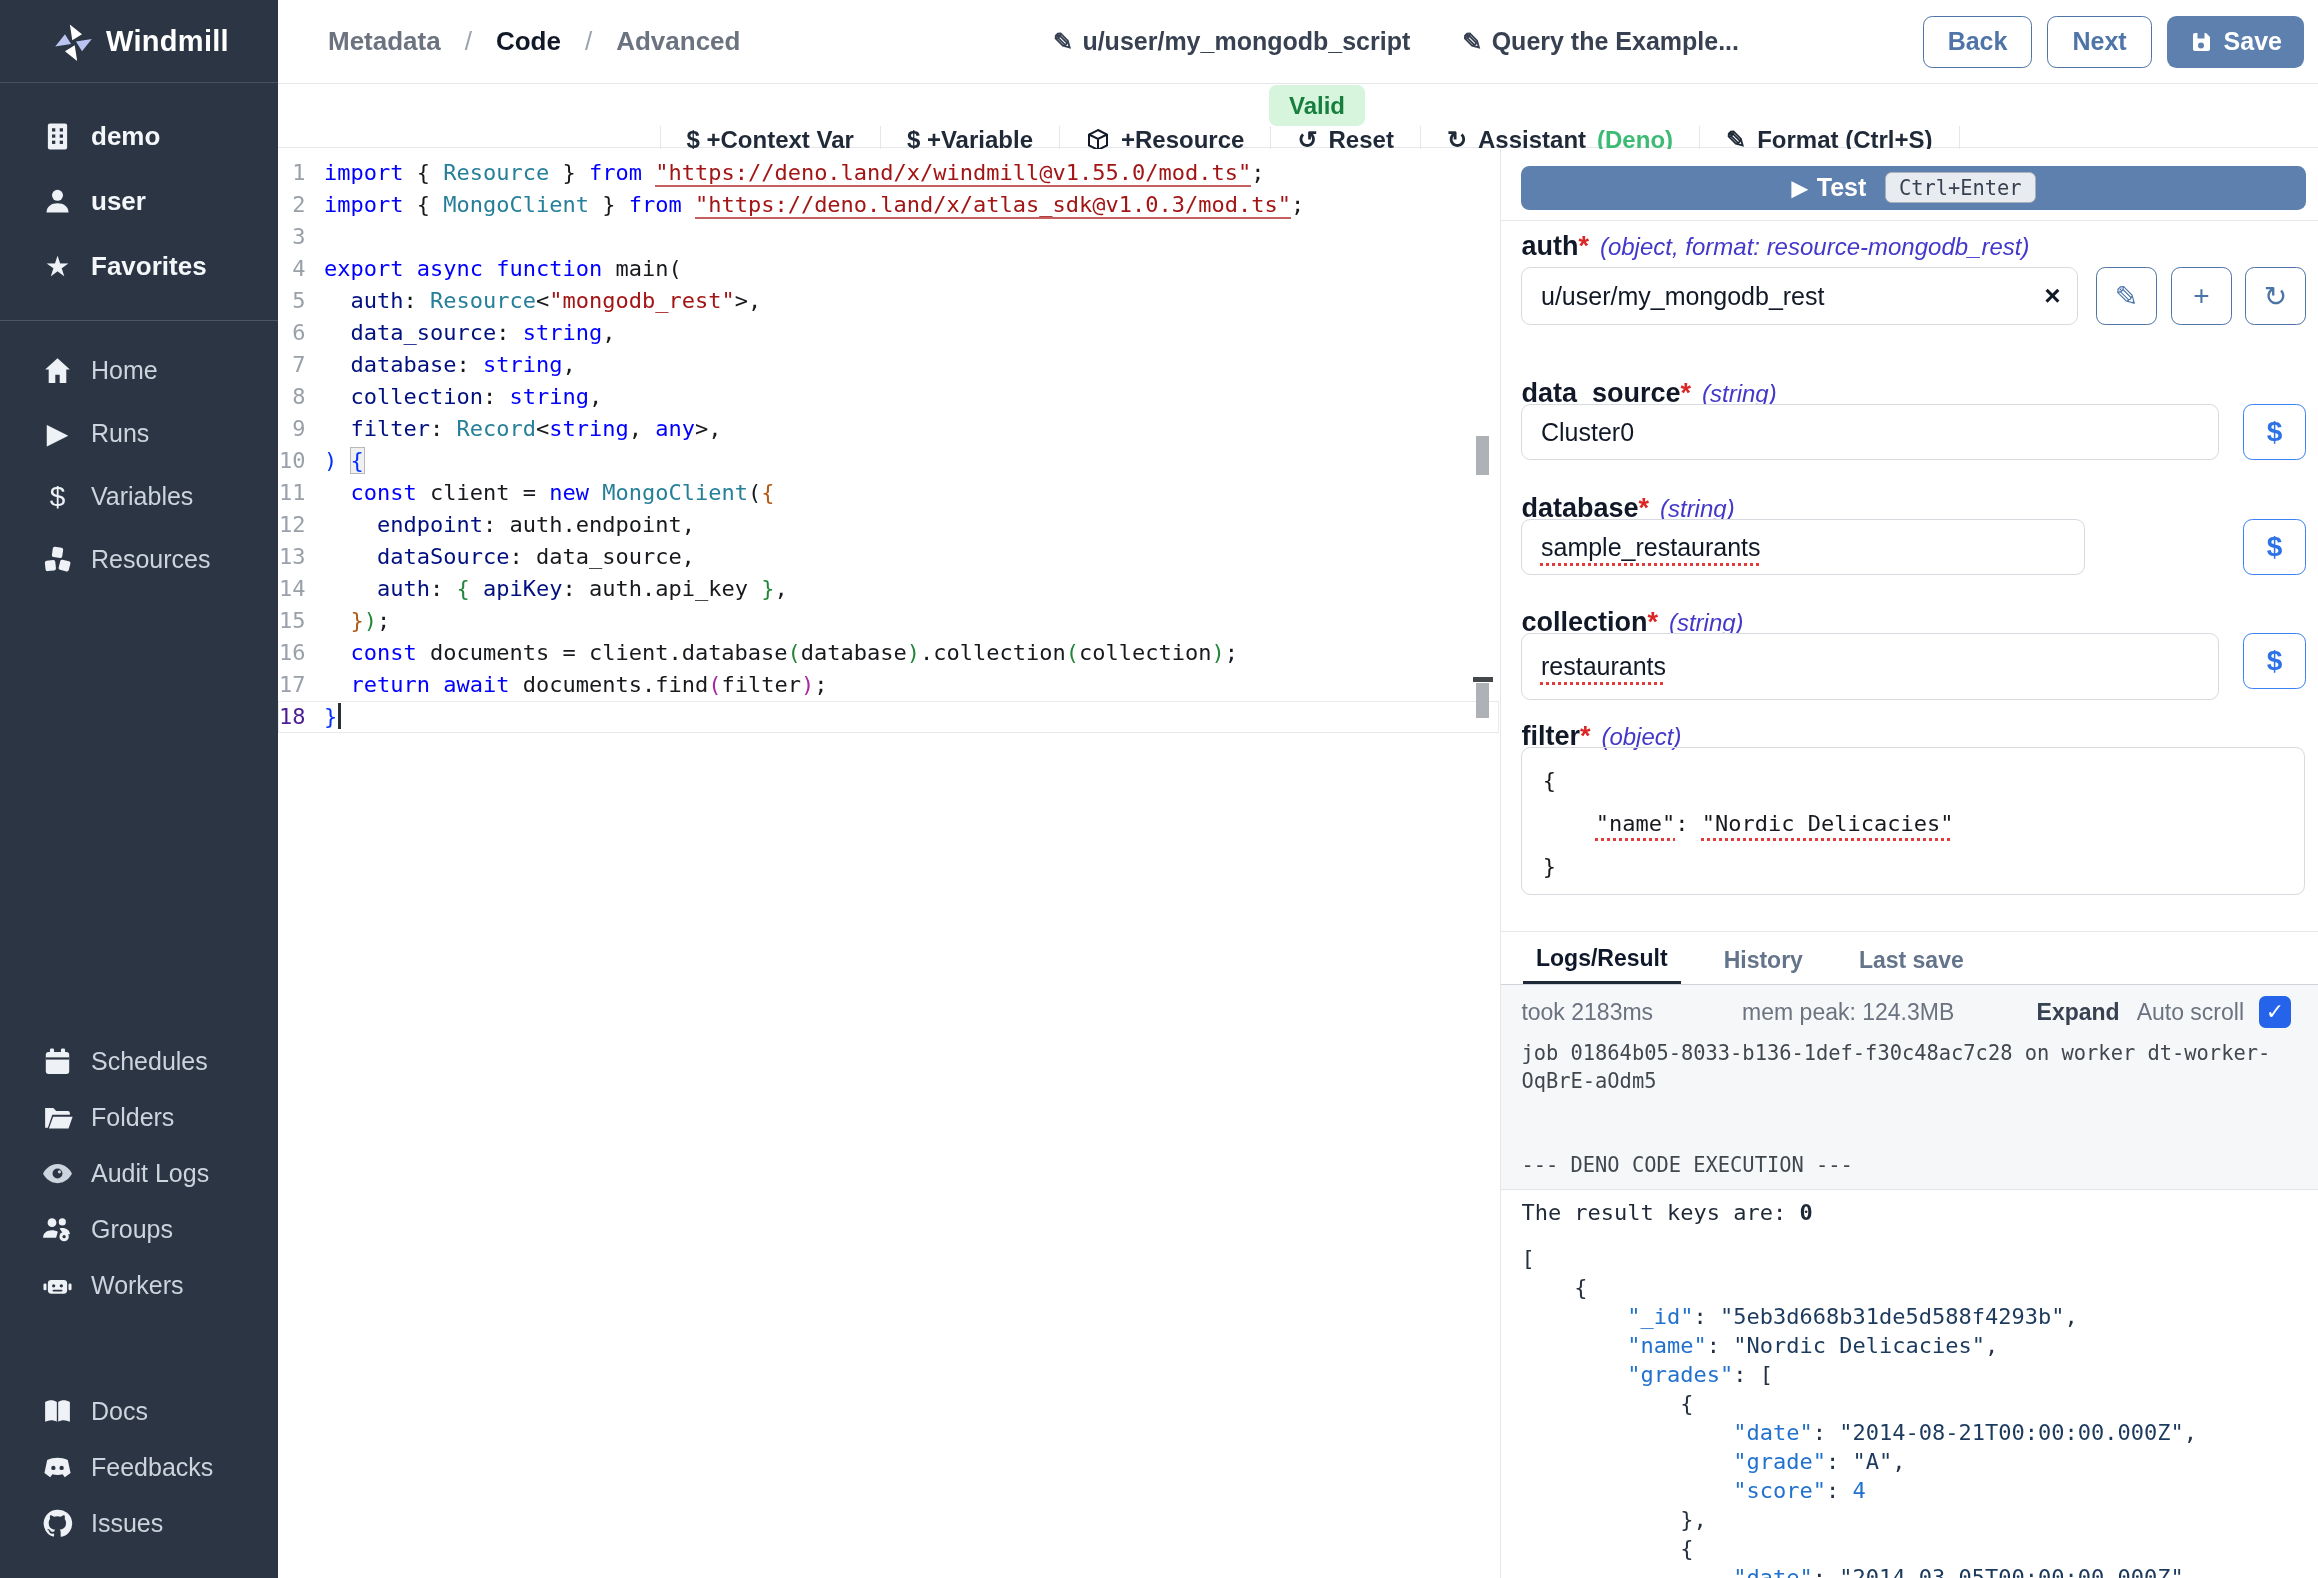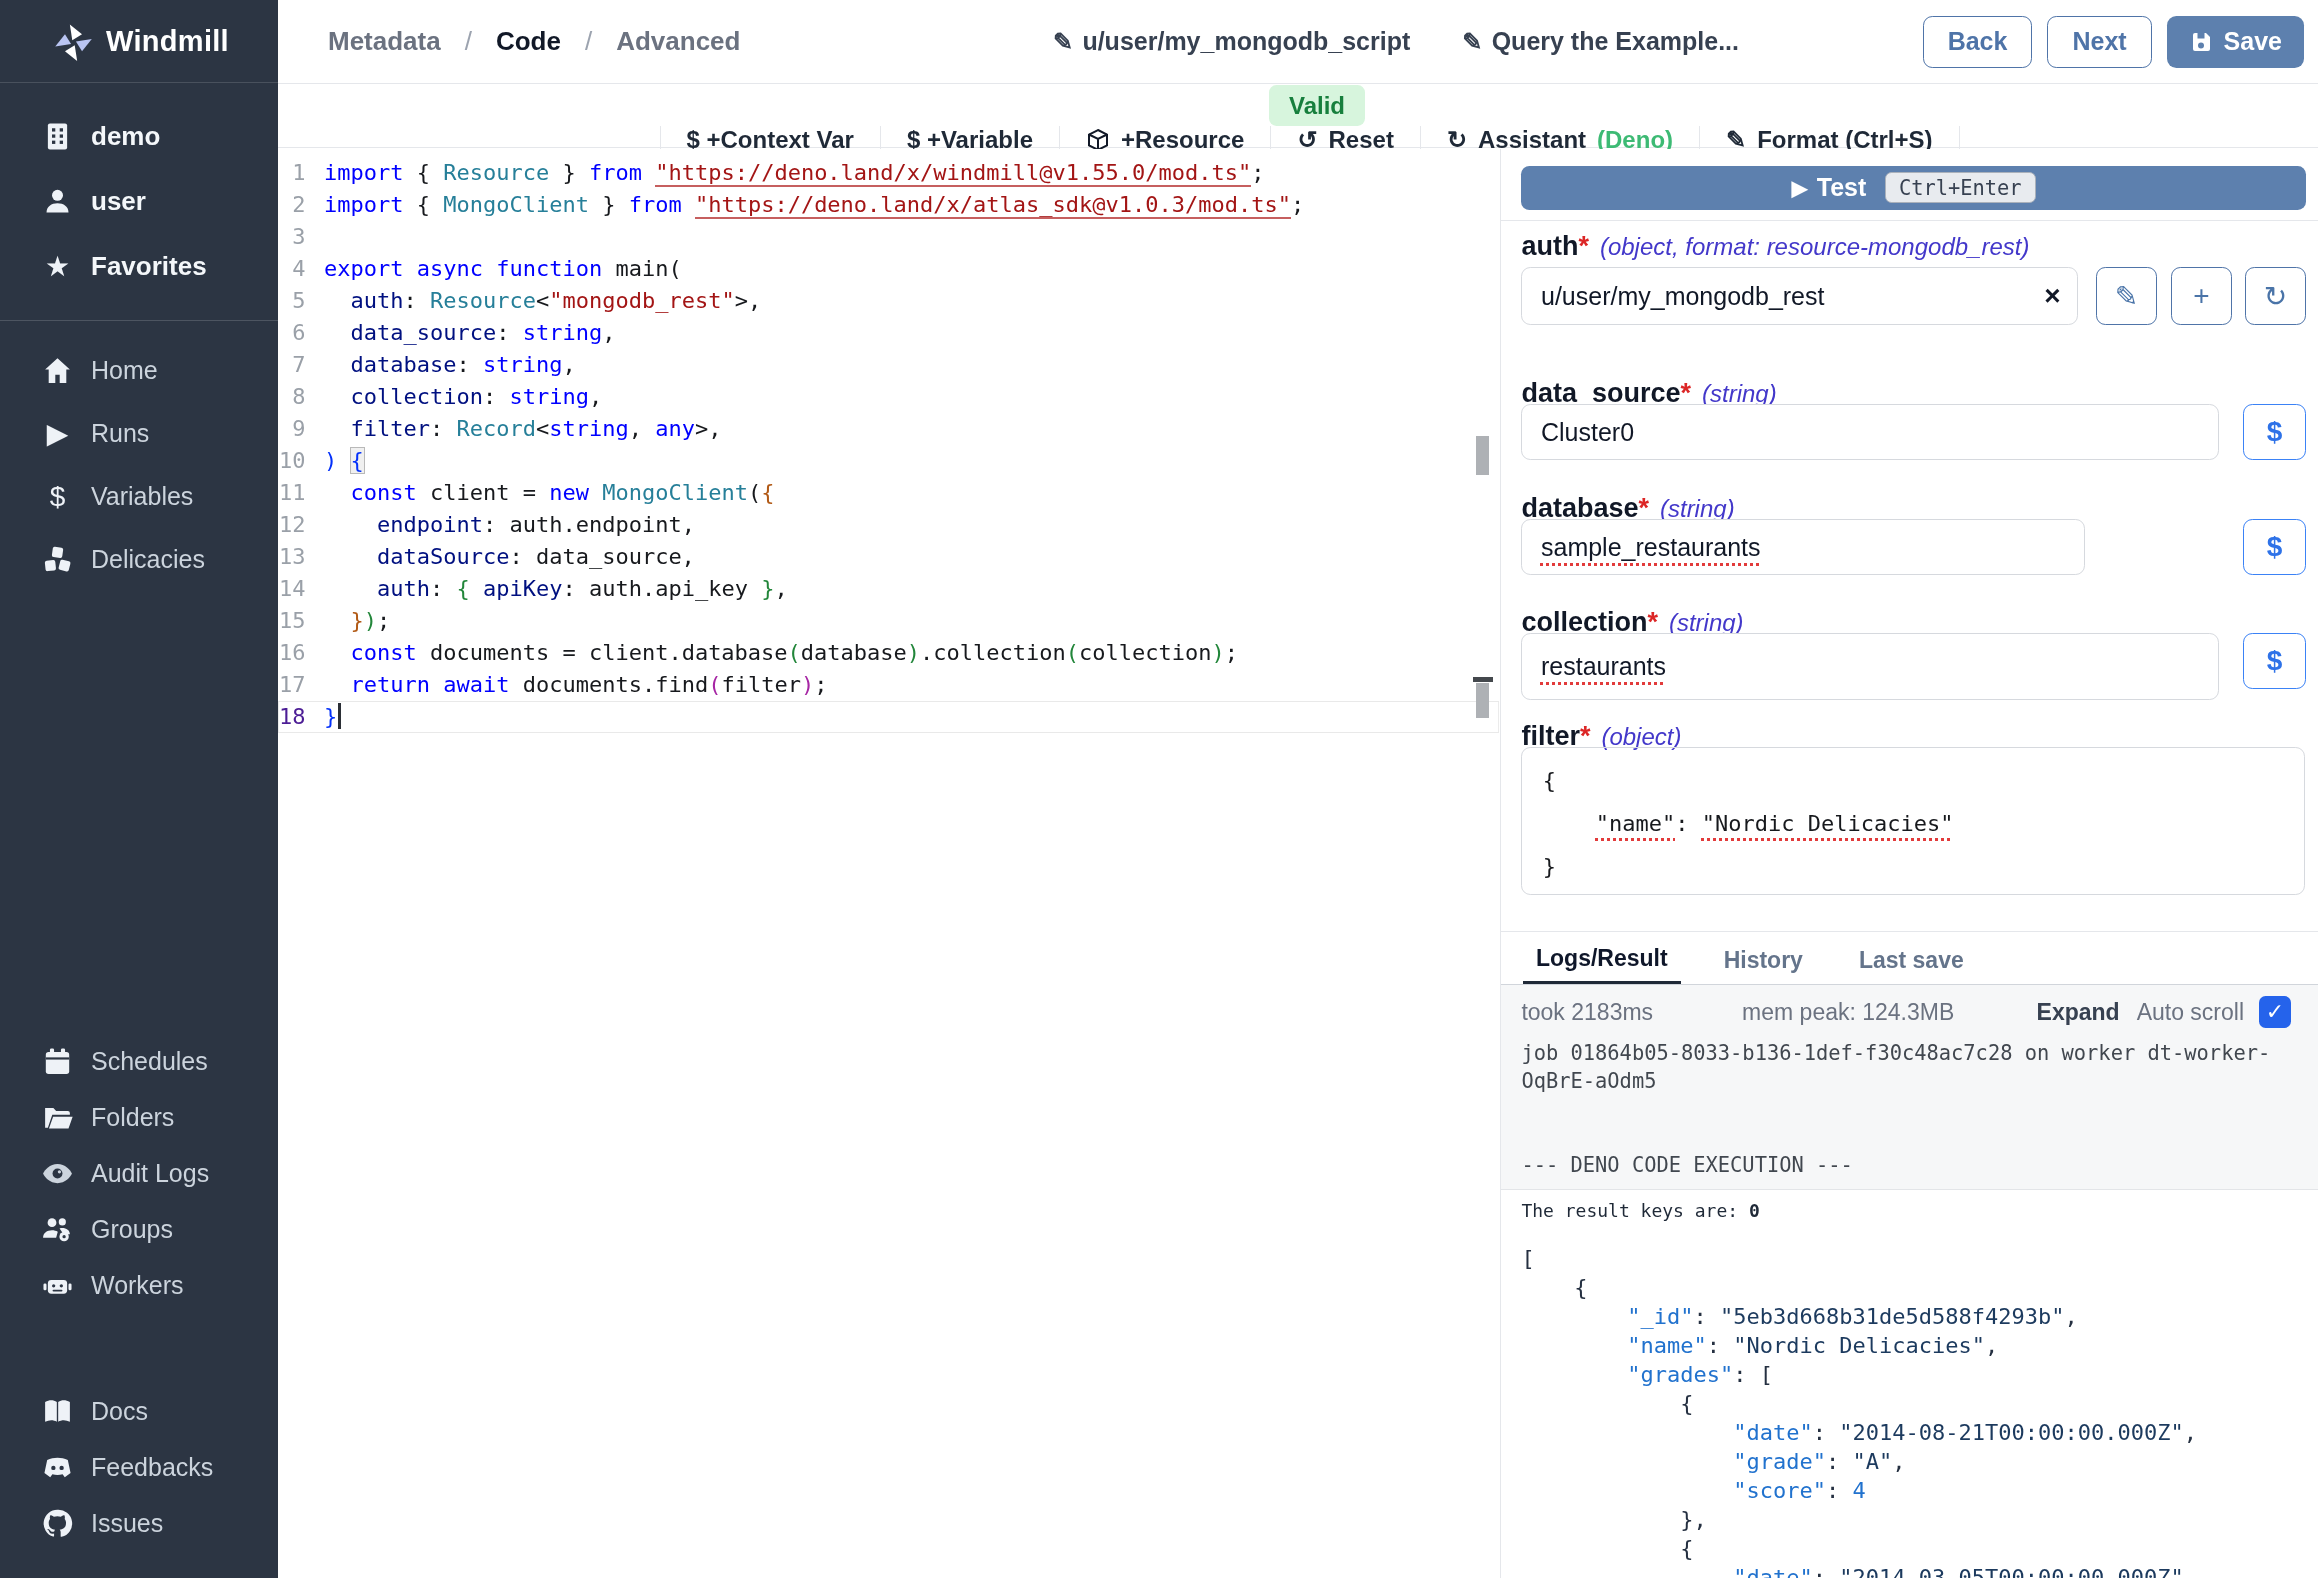--- a/index.html
+++ b/index.html
@@ -118,21 +118,21 @@
     font-size:23px; color:#6b7280; }
   .meta-mem { margin-left:89px; }
   .meta-expand { margin-left:auto; color:#374151; font-weight:800; }
   .meta-autoscroll { margin-left:17px; color:#6b7280; }
   .checkbox { margin-left:15px; width:32px; height:32px; background:#2563eb; border-radius:6.5px;
     color:#fff; font-size:22px; display:flex; align-items:center; justify-content:center; cursor:pointer;}
   .log-lines { position:absolute; left:20.4px; top:54px; font-family:"DejaVu Sans Mono", monospace; font-size:20.4px; }
   .log-lines .line { height:28px; line-height:28px; }
   .tk-log { color:#41474f; }
   .result-intro { position:absolute; left:20.4px; top:1051px; font-family:"DejaVu Sans Mono", monospace;
-    font-size:18px; color:#1f2937; }
+    font-size:22px; color:#1f2937; }
   .result-intro b { font-weight:800; }
   .result-json { position:absolute; left:20.4px; top:1095px; font-family:"DejaVu Sans Mono", monospace; font-size:22px; }
   .result-json .line { height:29px; line-height:29px; }
   .tk-rk{color:#2172ce}.tk-rs{color:#1c3a5e}.tk-rn{color:#2172ce}.tk-rp{color:#253041}
 </style>
 </head>
 <body>
 
 <div class="app">
 
@@ -201,21 +201,21 @@
         <span class="lbl">Variables</span>
       </div>
       <div class="side-item nav">
         <span class="ic">
           <svg viewBox="0 0 24 24" fill="#ccd4dd">
               <rect x="8.2" y="3" width="7.6" height="7.6" rx="1.4" transform="rotate(8 12 7)"></rect>
             <rect x="3" y="12.6" width="7.6" height="7.6" rx="1.4" transform="rotate(-6 7 16)"></rect>
             <rect x="13.4" y="12.6" width="7.6" height="7.6" rx="1.4" transform="rotate(14 17 16)"></rect>
             </svg>
         </span>
-        <span class="lbl">Delicacies</span>
+        <span class="lbl">Resources</span>
       </div>
     </div>
 
     <div class="admin-block">
       <div class="side-item small">
         <span class="ic">
           <svg viewBox="0 0 24 24" fill="#ccd4dd">
               <rect x="3.5" y="5" width="17" height="16" rx="2"></rect>
             <rect x="6.5" y="2.5" width="3" height="4" rx="1"></rect>
               <rect x="14.5" y="2.5" width="3" height="4" rx="1"></rect>

